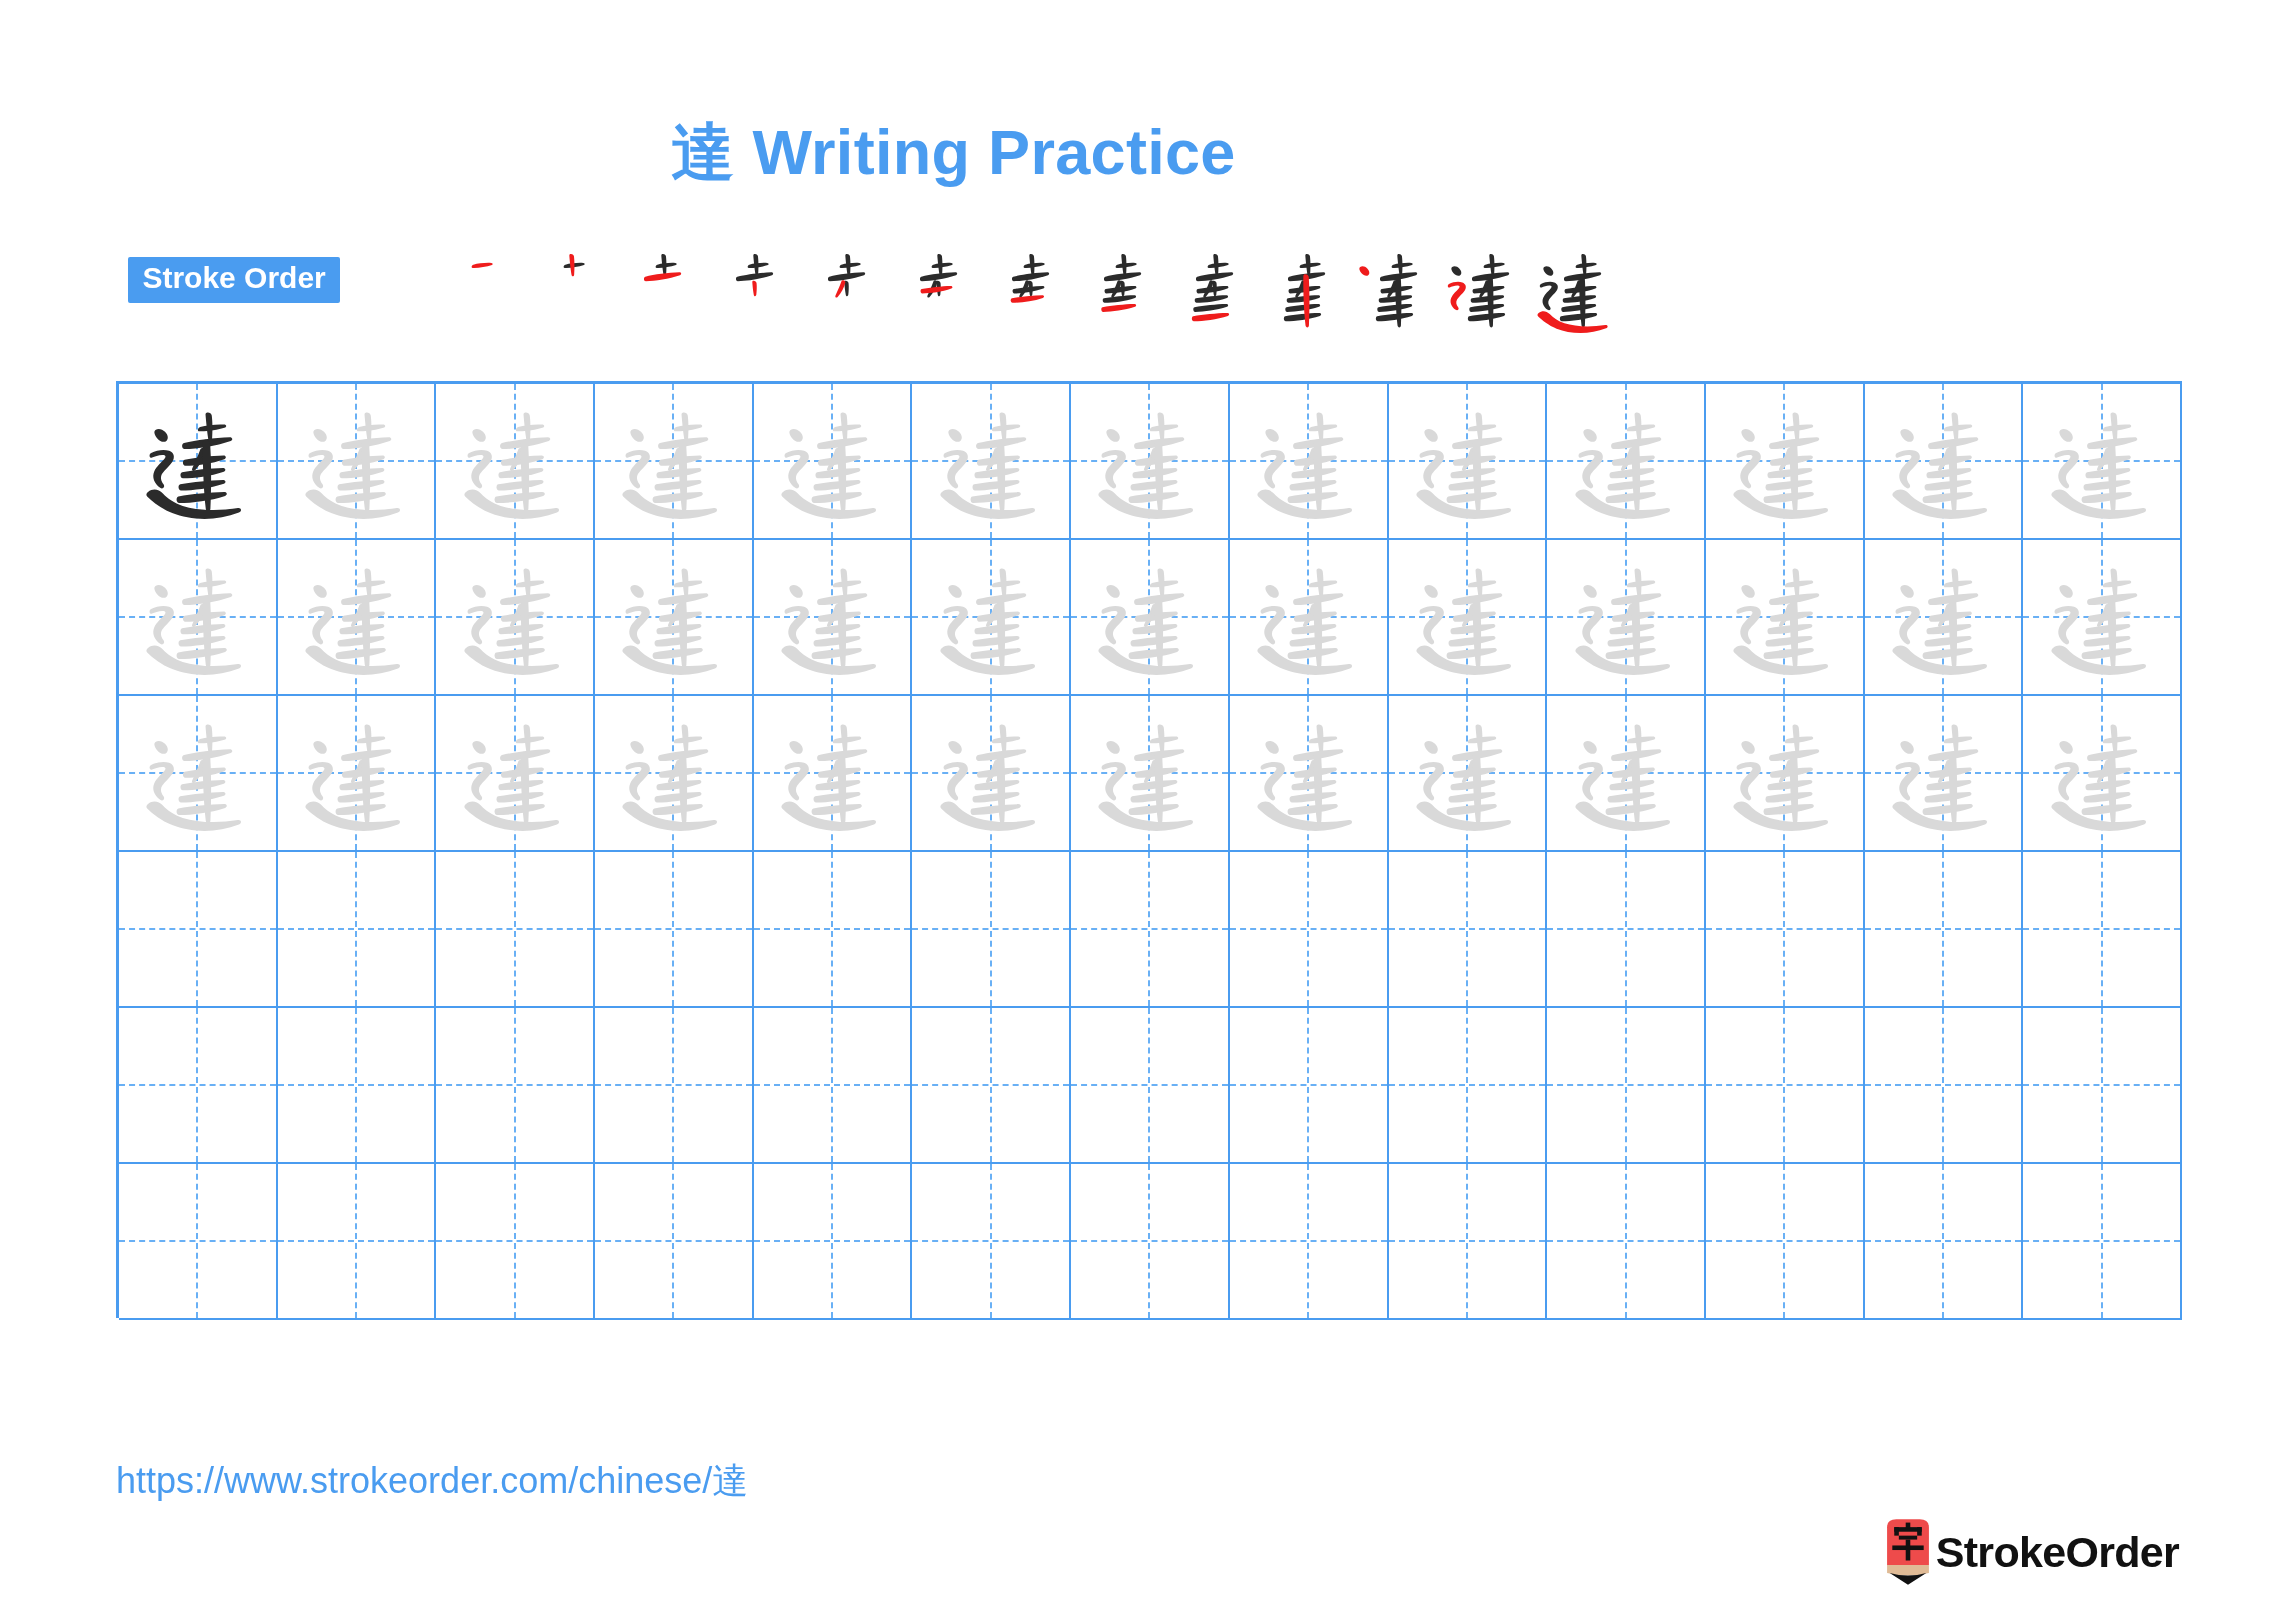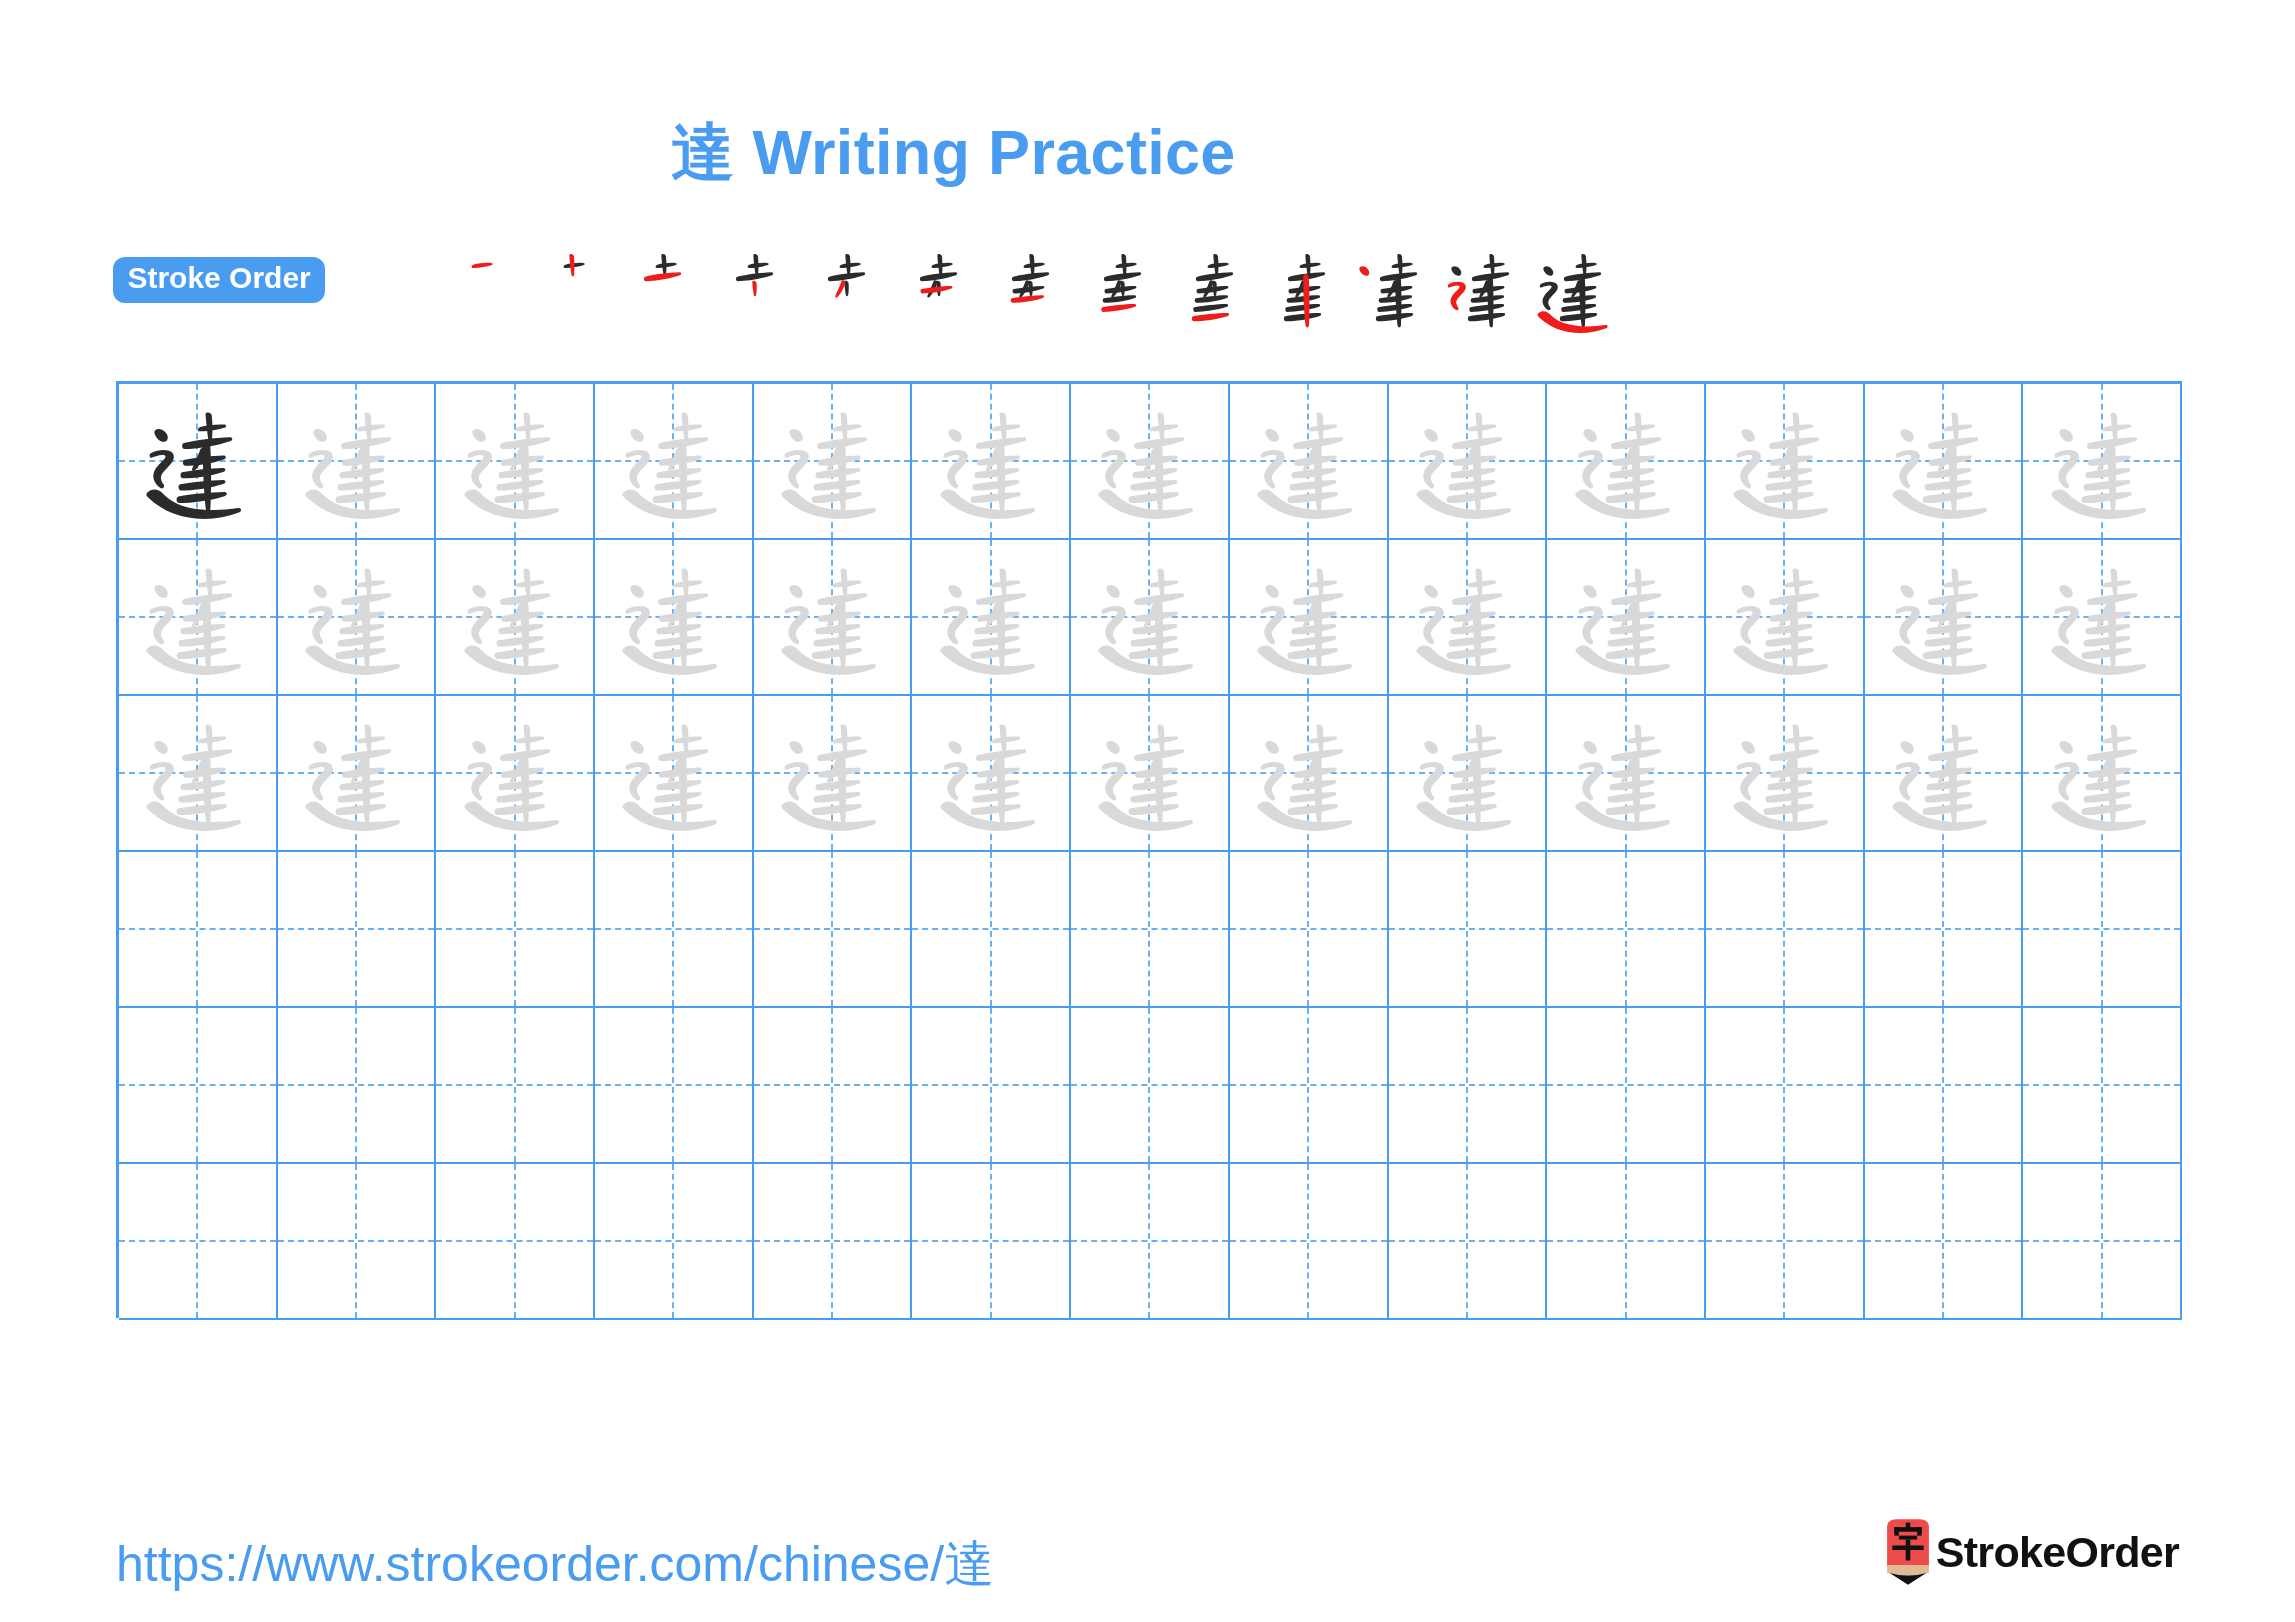--- a/index.html
+++ b/index.html
@@ -35,28 +35,28 @@
   
   #stroke-order-band {
     position: absolute;
     top: 249px;
     left: 0;
     width: 2295px;
     height: 92px;
   }
   #stroke-order-badge {
     position: absolute;
-    left: 113px;
+    left: 128px;
     top: 7.9px;
     background: #4a9cf0;
     color: #ffffff;
     font-size: 30px;
     font-weight: 700;
     padding: 6.5px 14.4px 9.2px 14.4px;
-    border-radius: 12px;
+    border-radius: 2px;
     line-height: 1;
     white-space: nowrap;
   }
   #stroke-steps {
     position: absolute;
     left: 425px;
     top: -7.9px;
     display: flex;
     flex-direction: row;
     align-items: flex-start;
@@ -135,22 +135,22 @@
   .cell-glyph svg {
     width: 124px;
     height: 124px;
     display: block;
   }
 
   
   #footer-url {
     position: absolute;
     left: 116px;
-    top: 1531px;
-    font-size: 50px;
+    top: 1457px;
+    font-size: 36px;
     color: #4a9cf0;
     white-space: nowrap;
   }
   #footer-logo {
     position: absolute;
     right: 116px;
     top: 1518px;
     display: flex;
     flex-direction: row;
     align-items: center;

